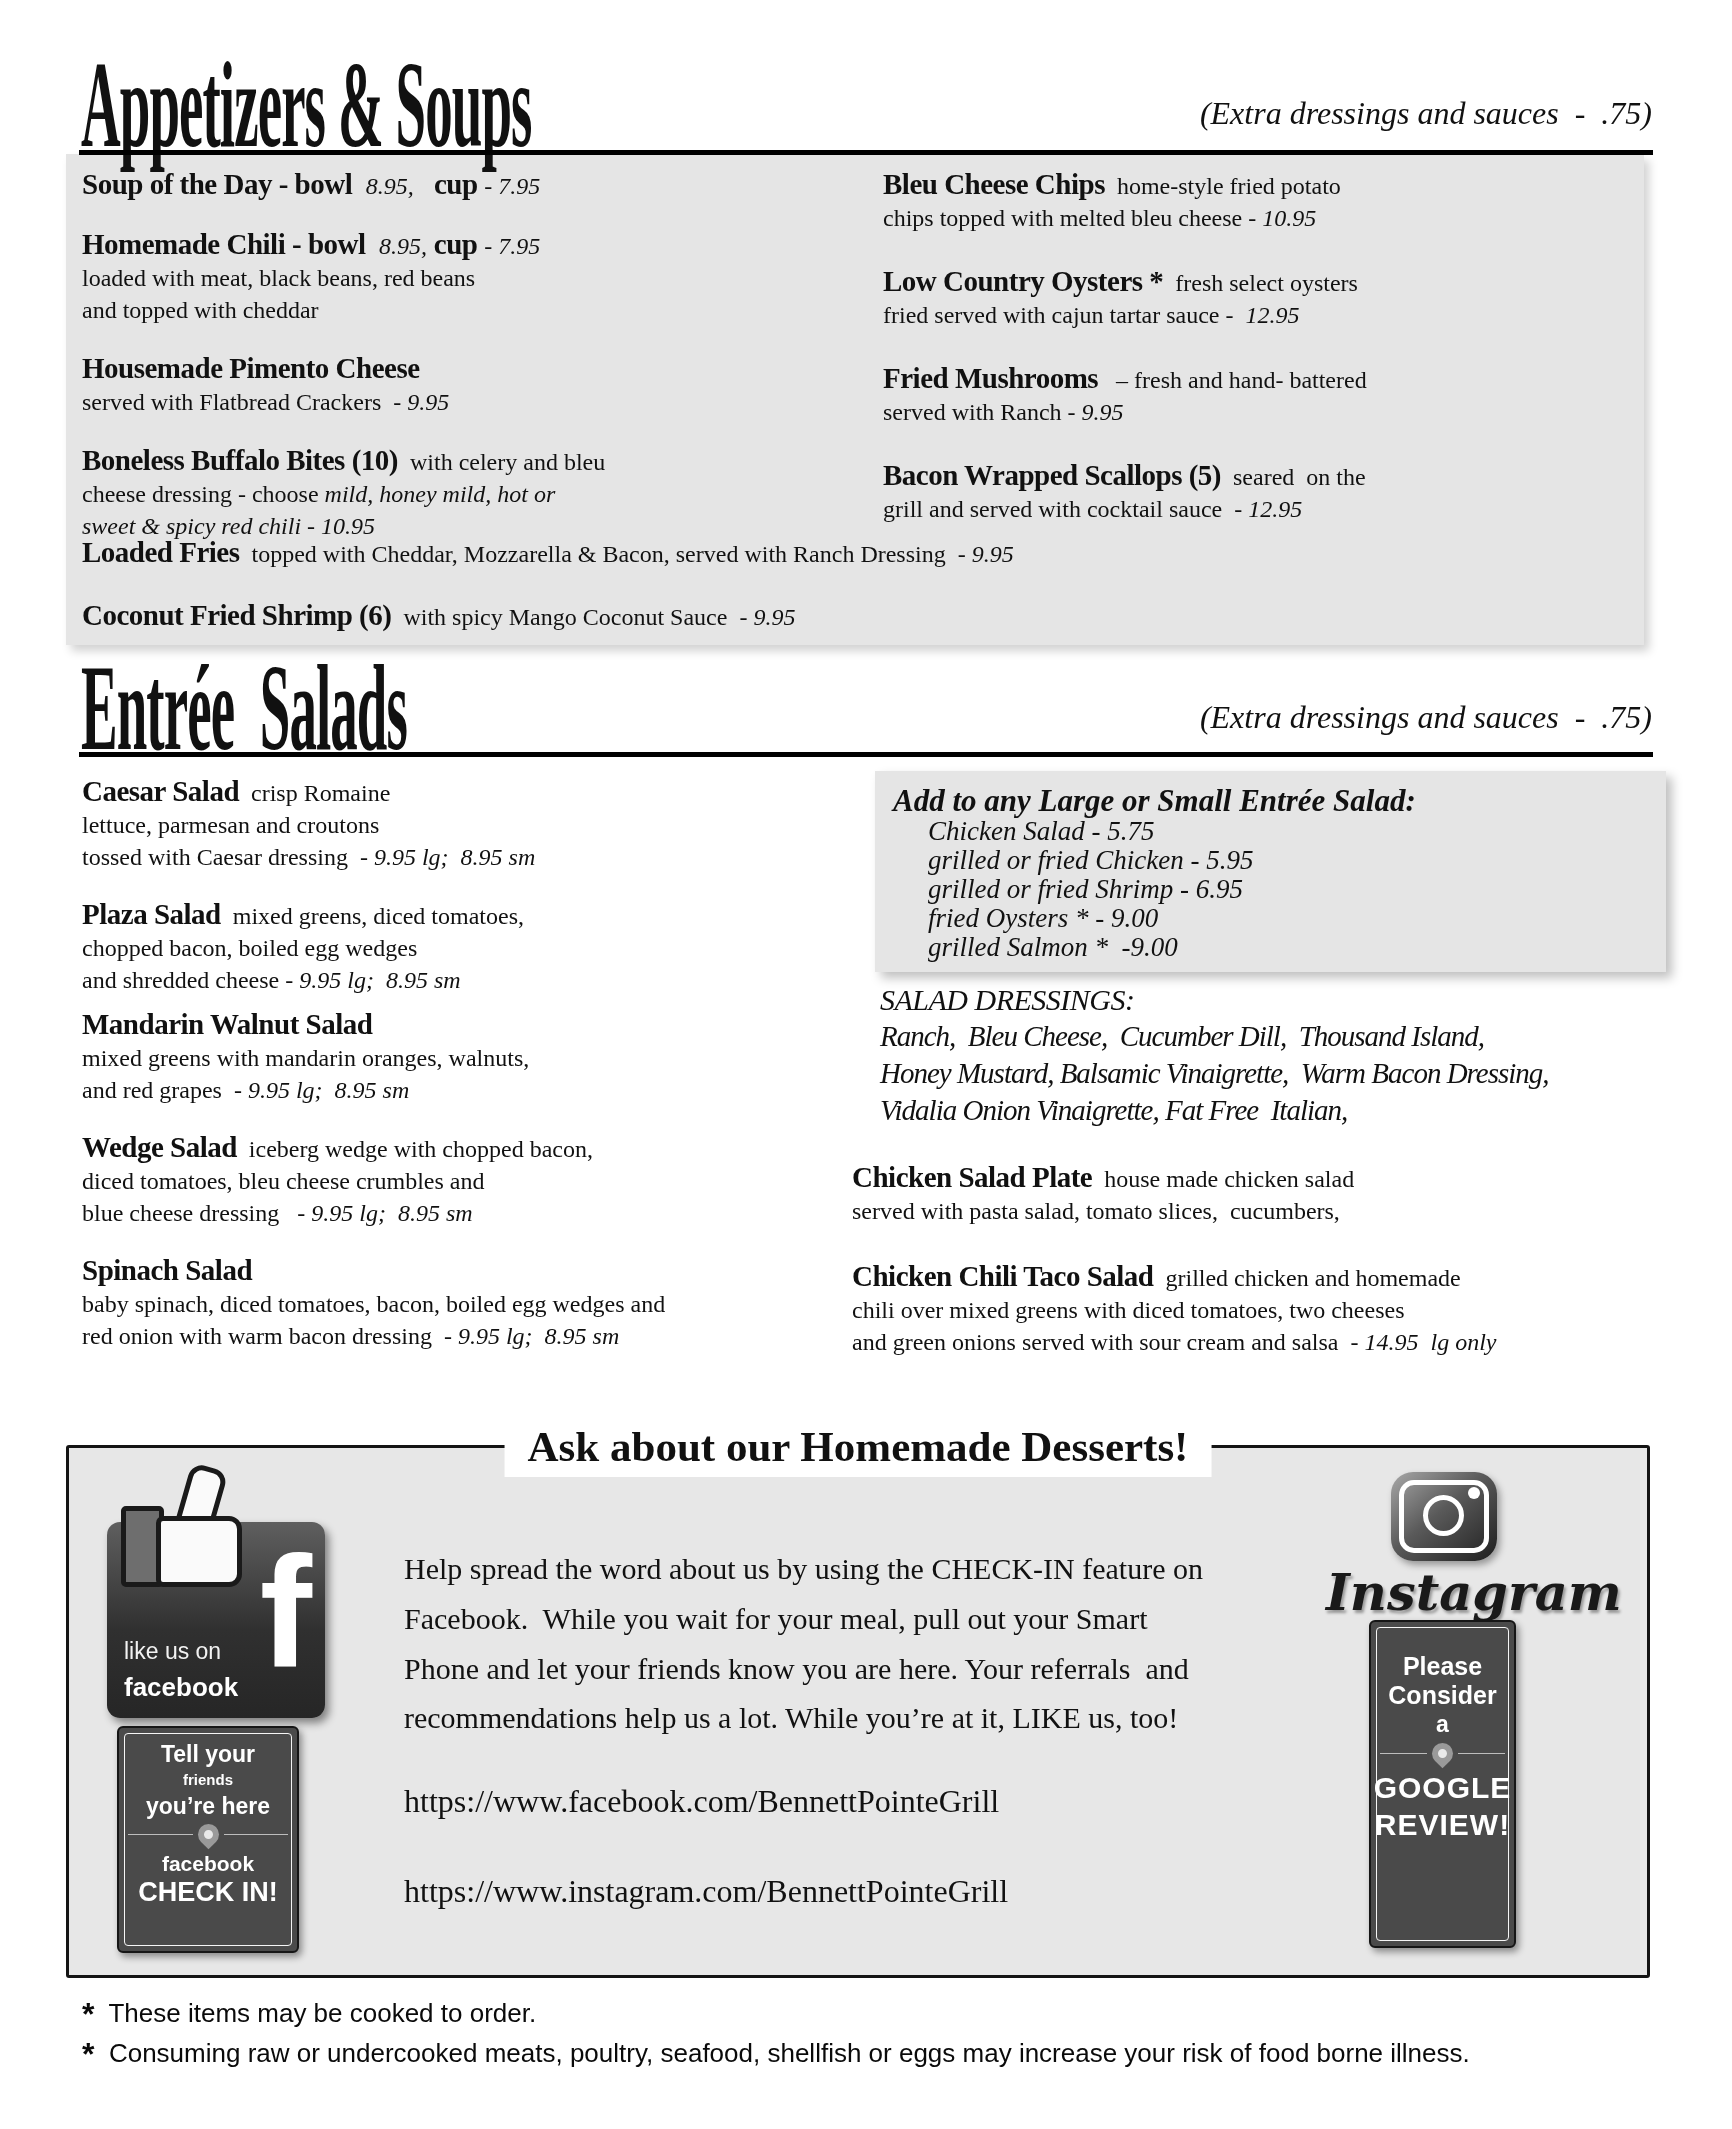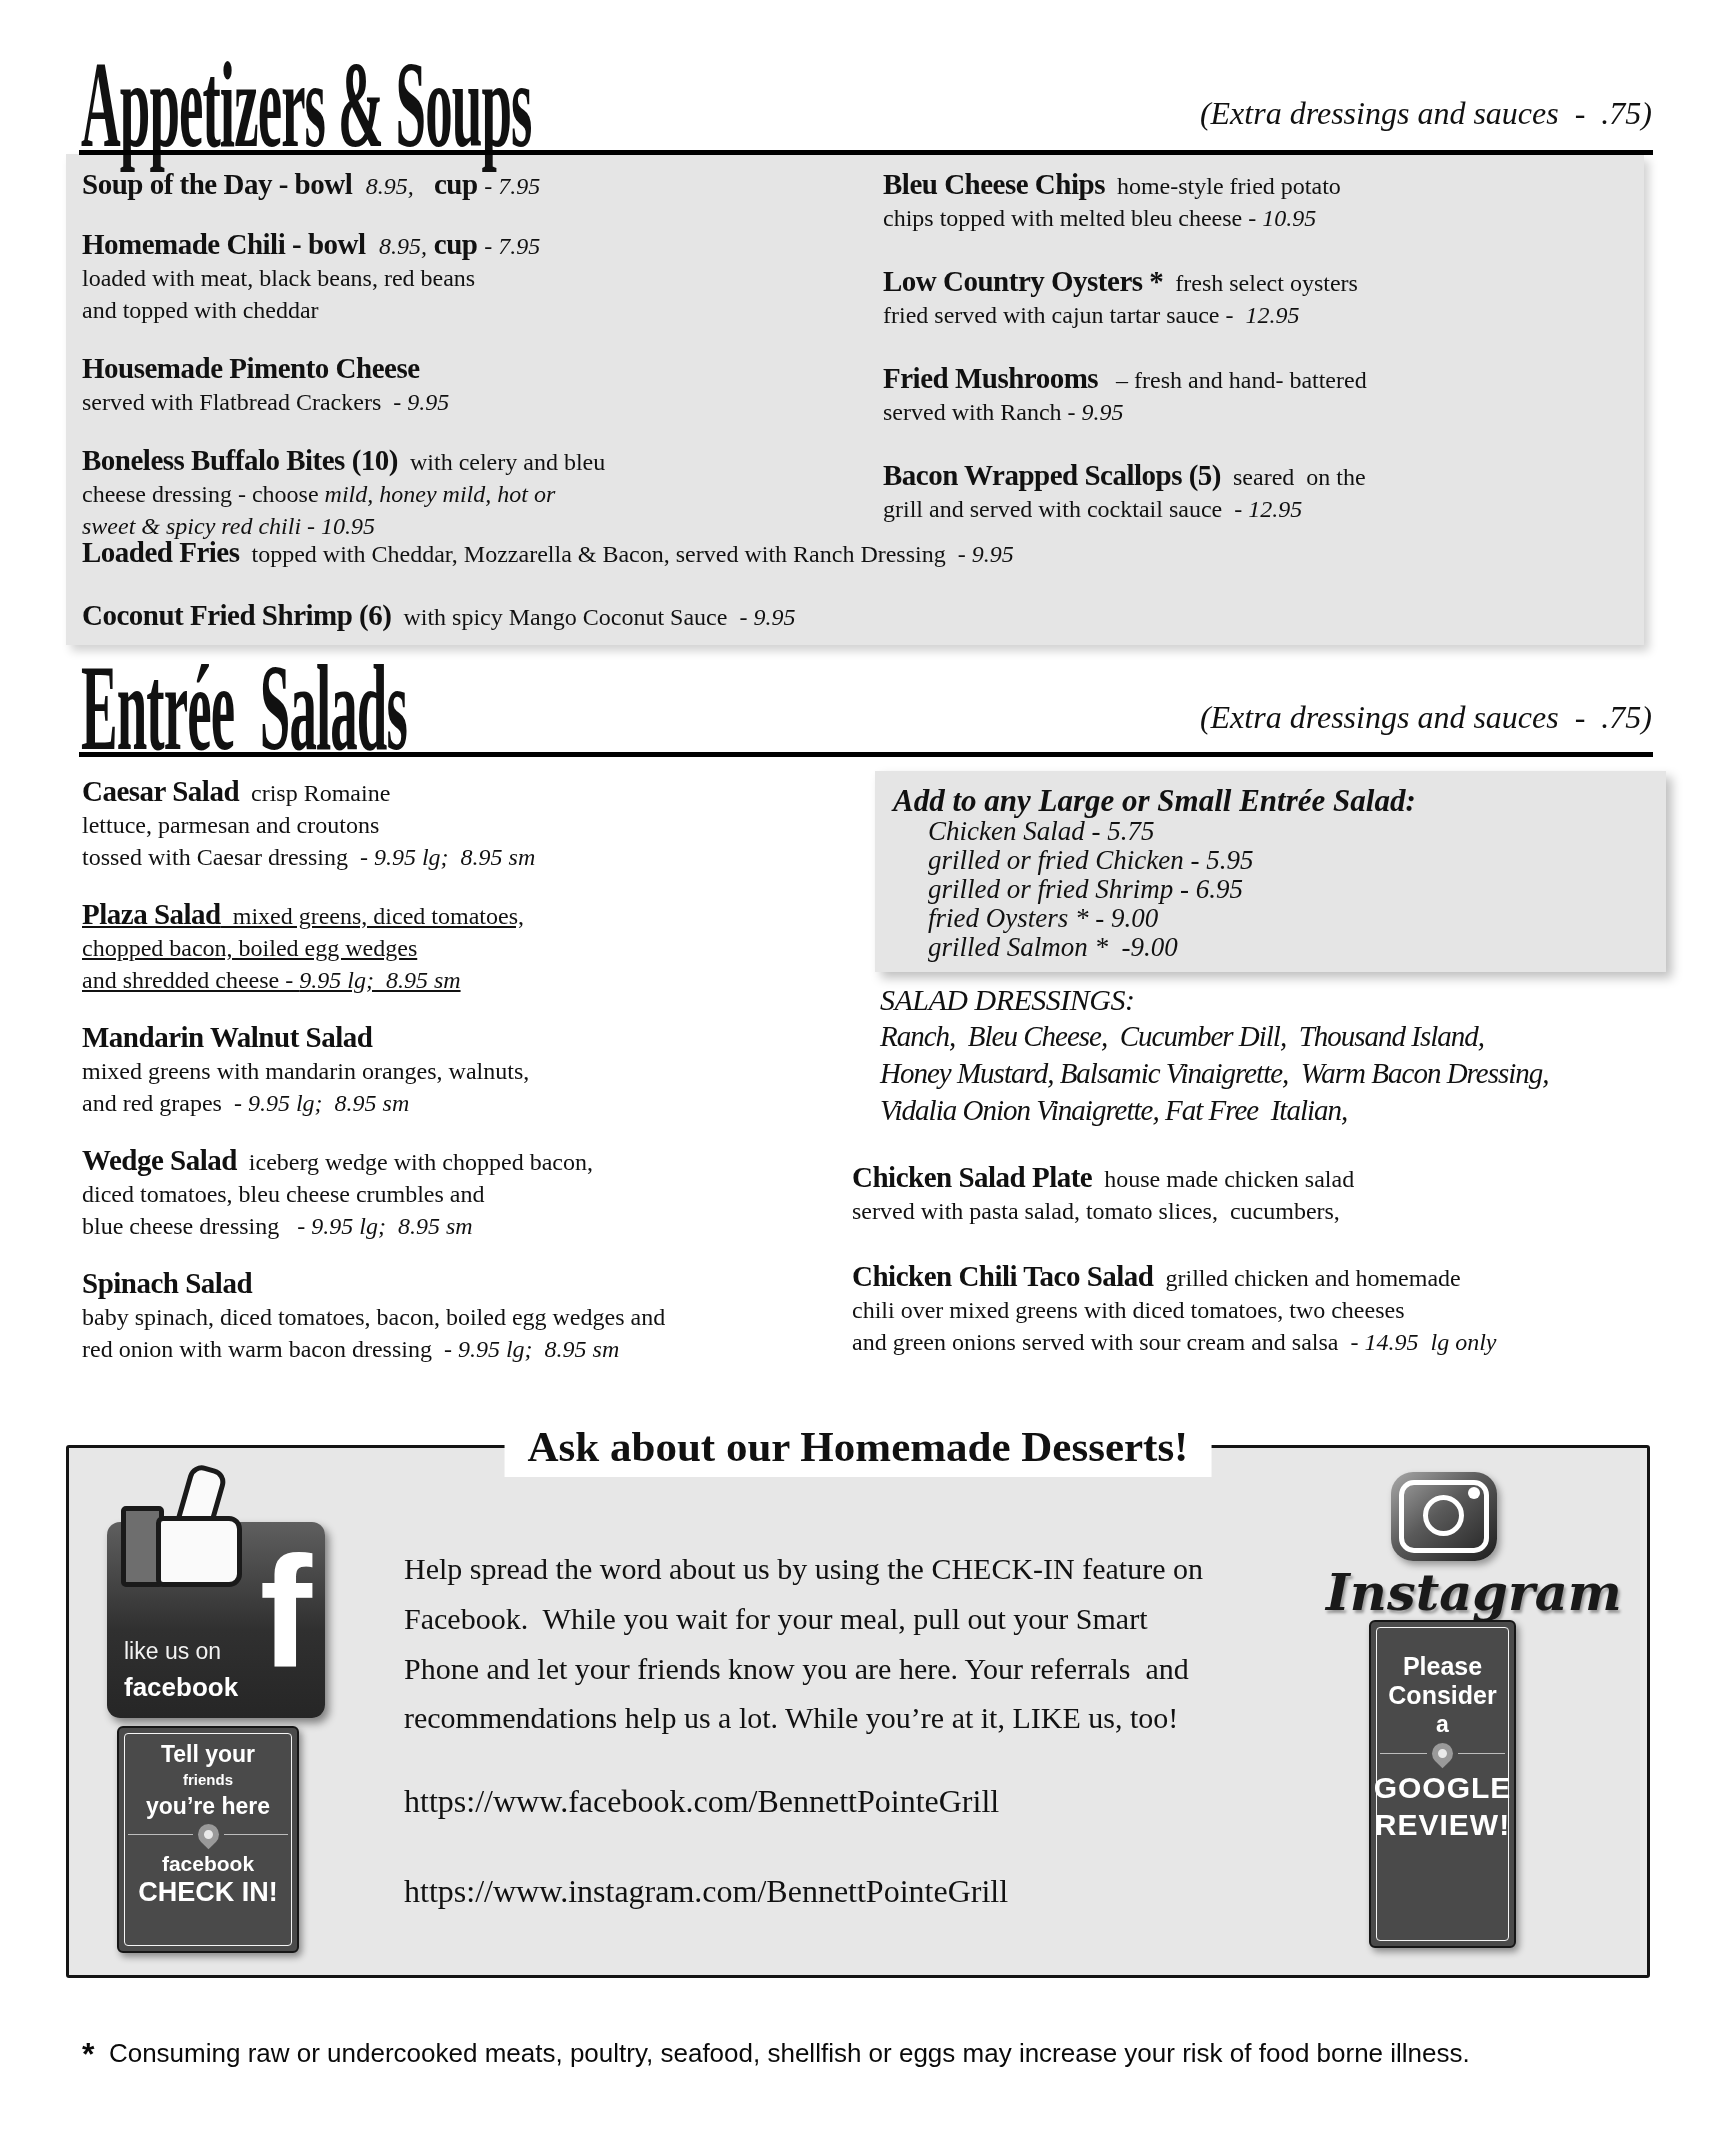--- a/index.html
+++ b/index.html
@@ -136,21 +136,21 @@
   <div class="abs sec-title" style="left:81px;top:648px;">Entrée  Salads</div>
   <div class="abs sec-note" style="right:81px;top:699px;">(Extra dressings and sauces  -  .75)</div>
   <div class="abs rule" style="left:79px;top:752px;width:1574px;"></div>
 
   <div class="col" style="left:82px;top:775px;width:796px;">
     <div class="item" style="margin-bottom:25px;">
       <div class="line"><span class="nm">Caesar Salad</span><span class="tx">  crisp Romaine</span></div>
       <div class="line">lettuce, parmesan and croutons</div>
       <div class="line"><span>tossed with Caesar dressing  - </span><span class="it">9.95 lg;  8.95 sm</span></div>
     </div>
-    <div class="item" style="margin-bottom:25px;text-decoration:underline;">
+    <div class="item" style="margin-bottom:12px;">
       <div class="line"><span class="nm">Plaza Salad</span><span class="tx">  mixed greens, diced tomatoes,</span></div>
       <div class="line">chopped bacon, boiled egg wedges</div>
       <div class="line"><span>and shredded cheese - </span><span class="it">9.95 lg;  8.95 sm</span></div>
     </div>
     <div class="item" style="margin-bottom:25px;">
       <div class="line"><span class="nm">Mandarin Walnut Salad</span></div>
       <div class="line">mixed greens with mandarin oranges, walnuts,</div>
       <div class="line"><span>and red grapes  - </span><span class="it">9.95 lg;  8.95 sm</span></div>
     </div>
     <div class="item" style="margin-bottom:25px;">
@@ -248,16 +248,17 @@
             <div class="bar"></div>
             <div class="pin"></div>
             <div class="bar"></div>
           </div>
         <div class="s1" style="font-size:30px;line-height:37px;letter-spacing:1px;">GOOGLE</div>
         <div class="s1" style="font-size:30px;line-height:37px;letter-spacing:1px;">REVIEW!</div>
       </div>
     </div>
   </div>
 
+  <div class="foot-line" style="left:82px;top:1996px;"><span class="star">*</span><span>  These items may be cooked to order.</span></div>
   <div class="foot-line" style="left:82px;top:2036px;"><span class="star">*</span><span>  Consuming raw or undercooked meats, poultry, seafood, shellfish or eggs may increase your risk of food borne illness.</span></div>
 
 </div>
 
 
 </body></html>

